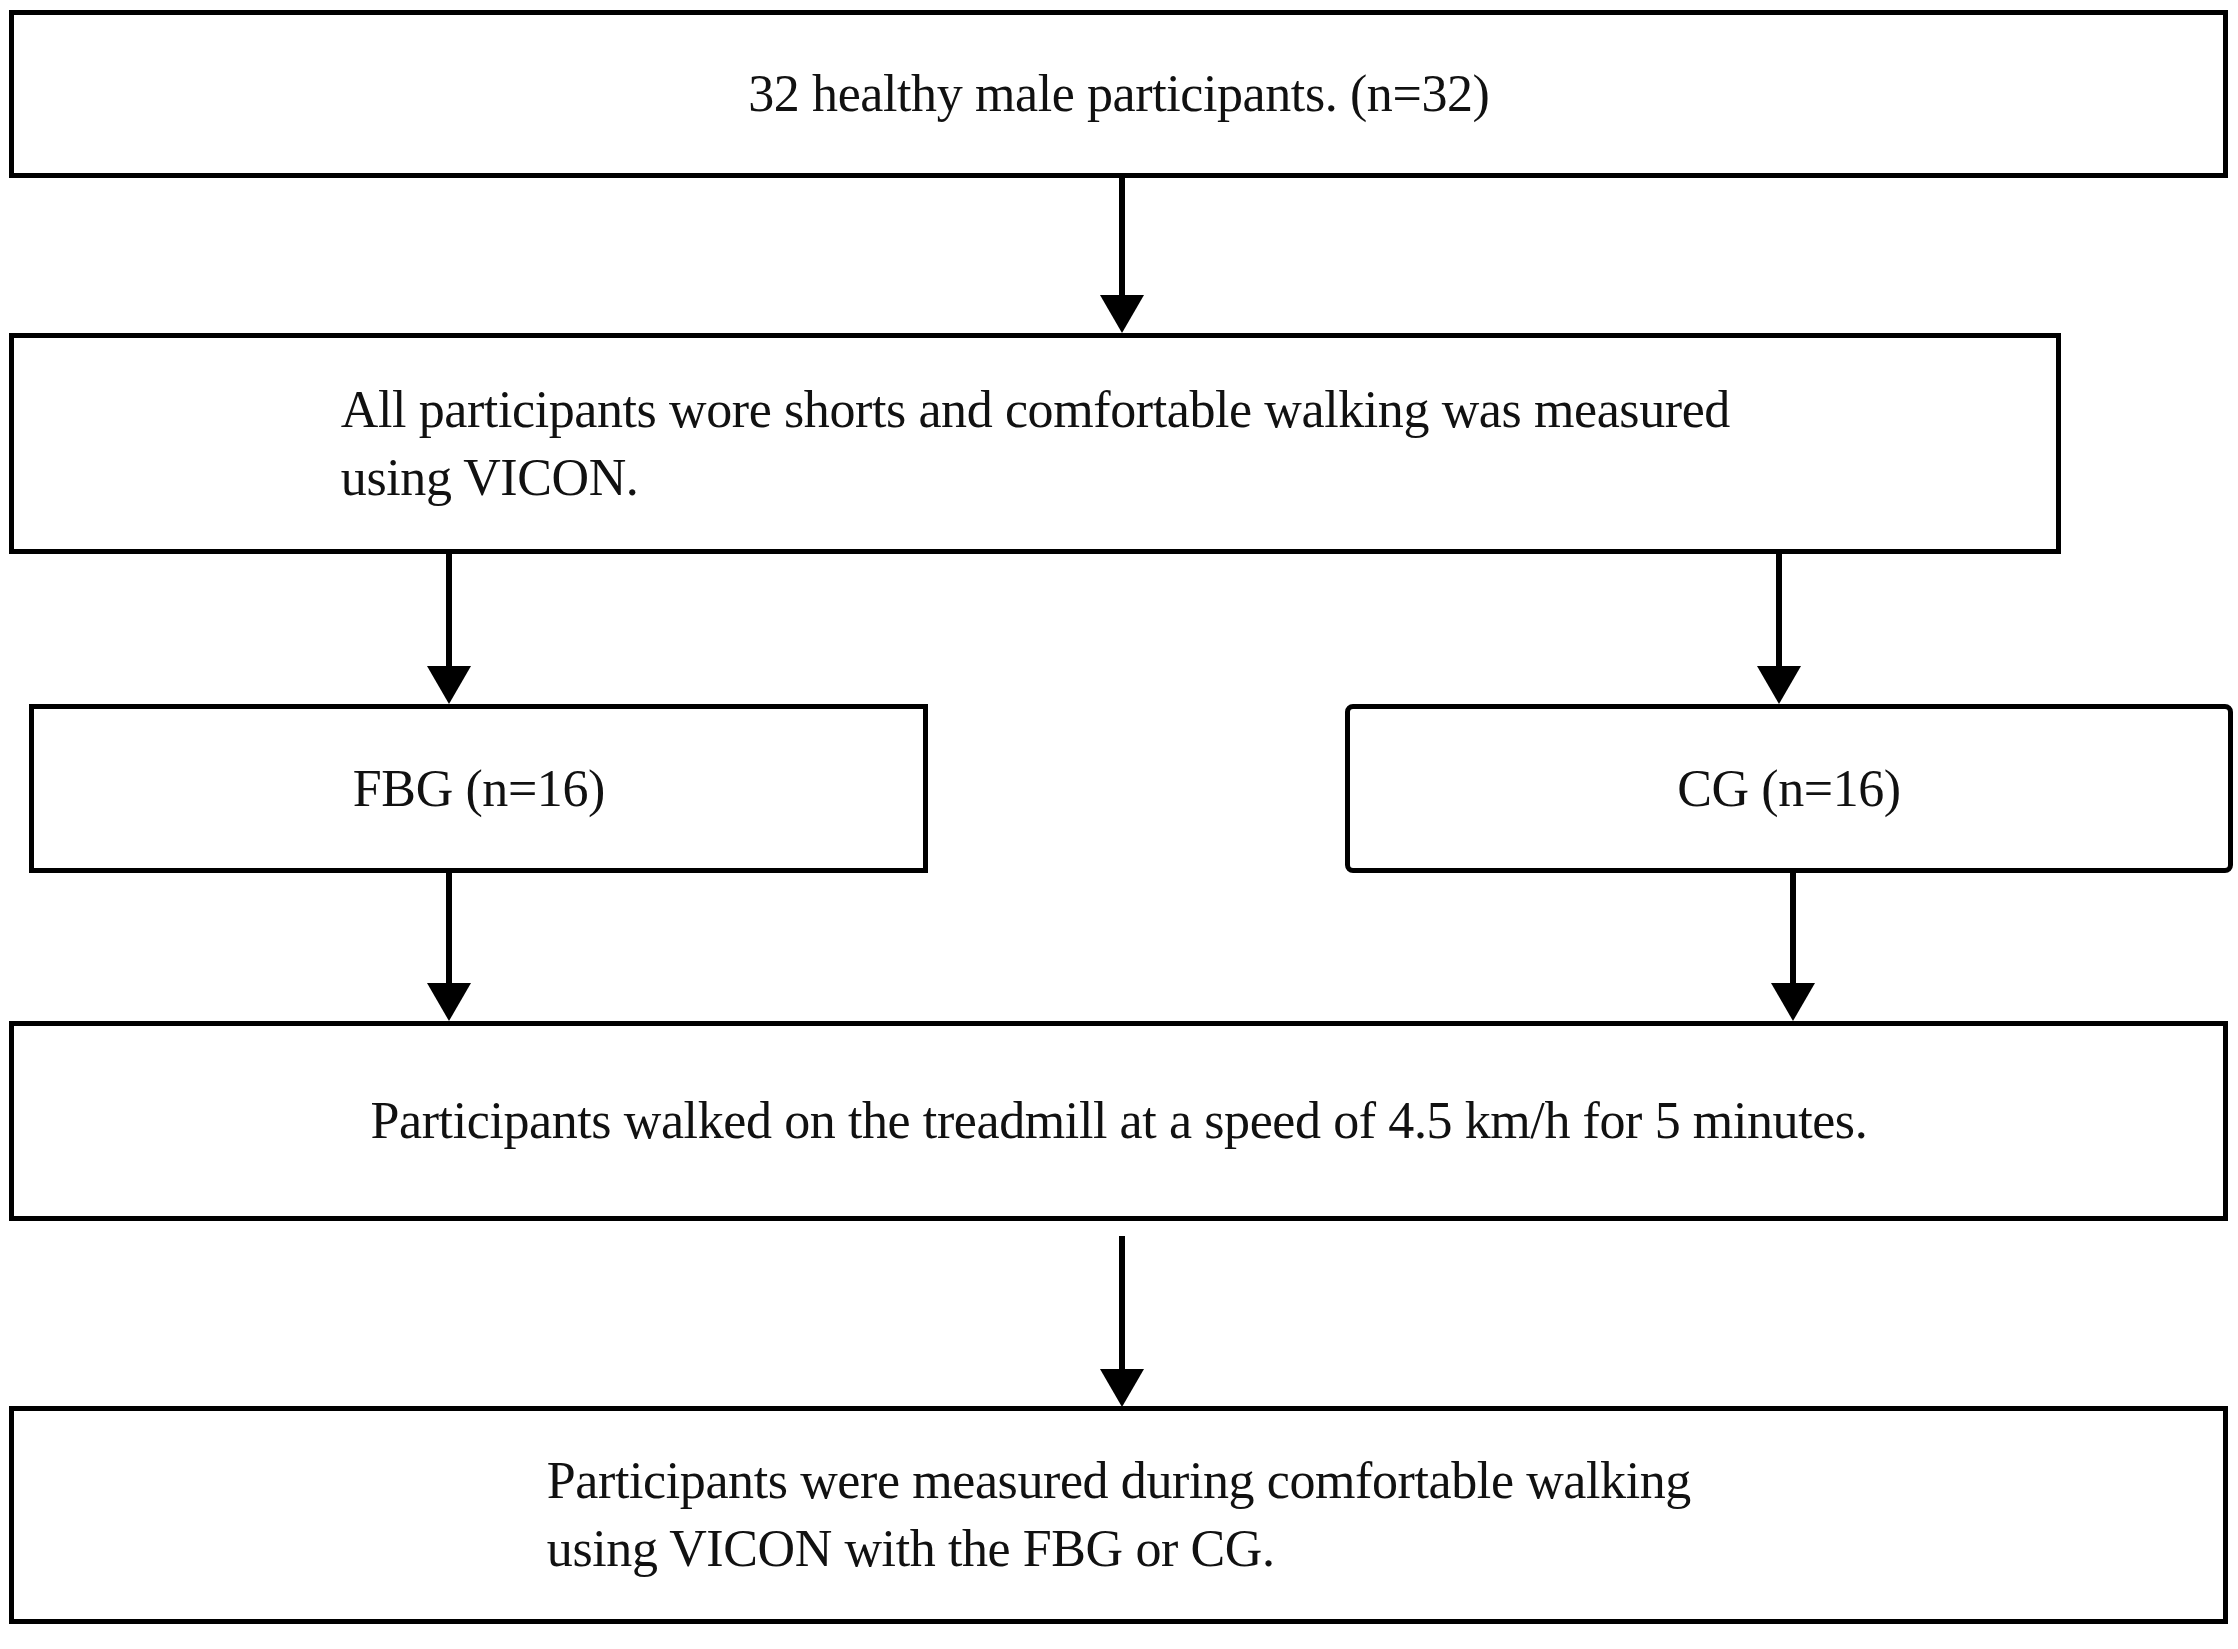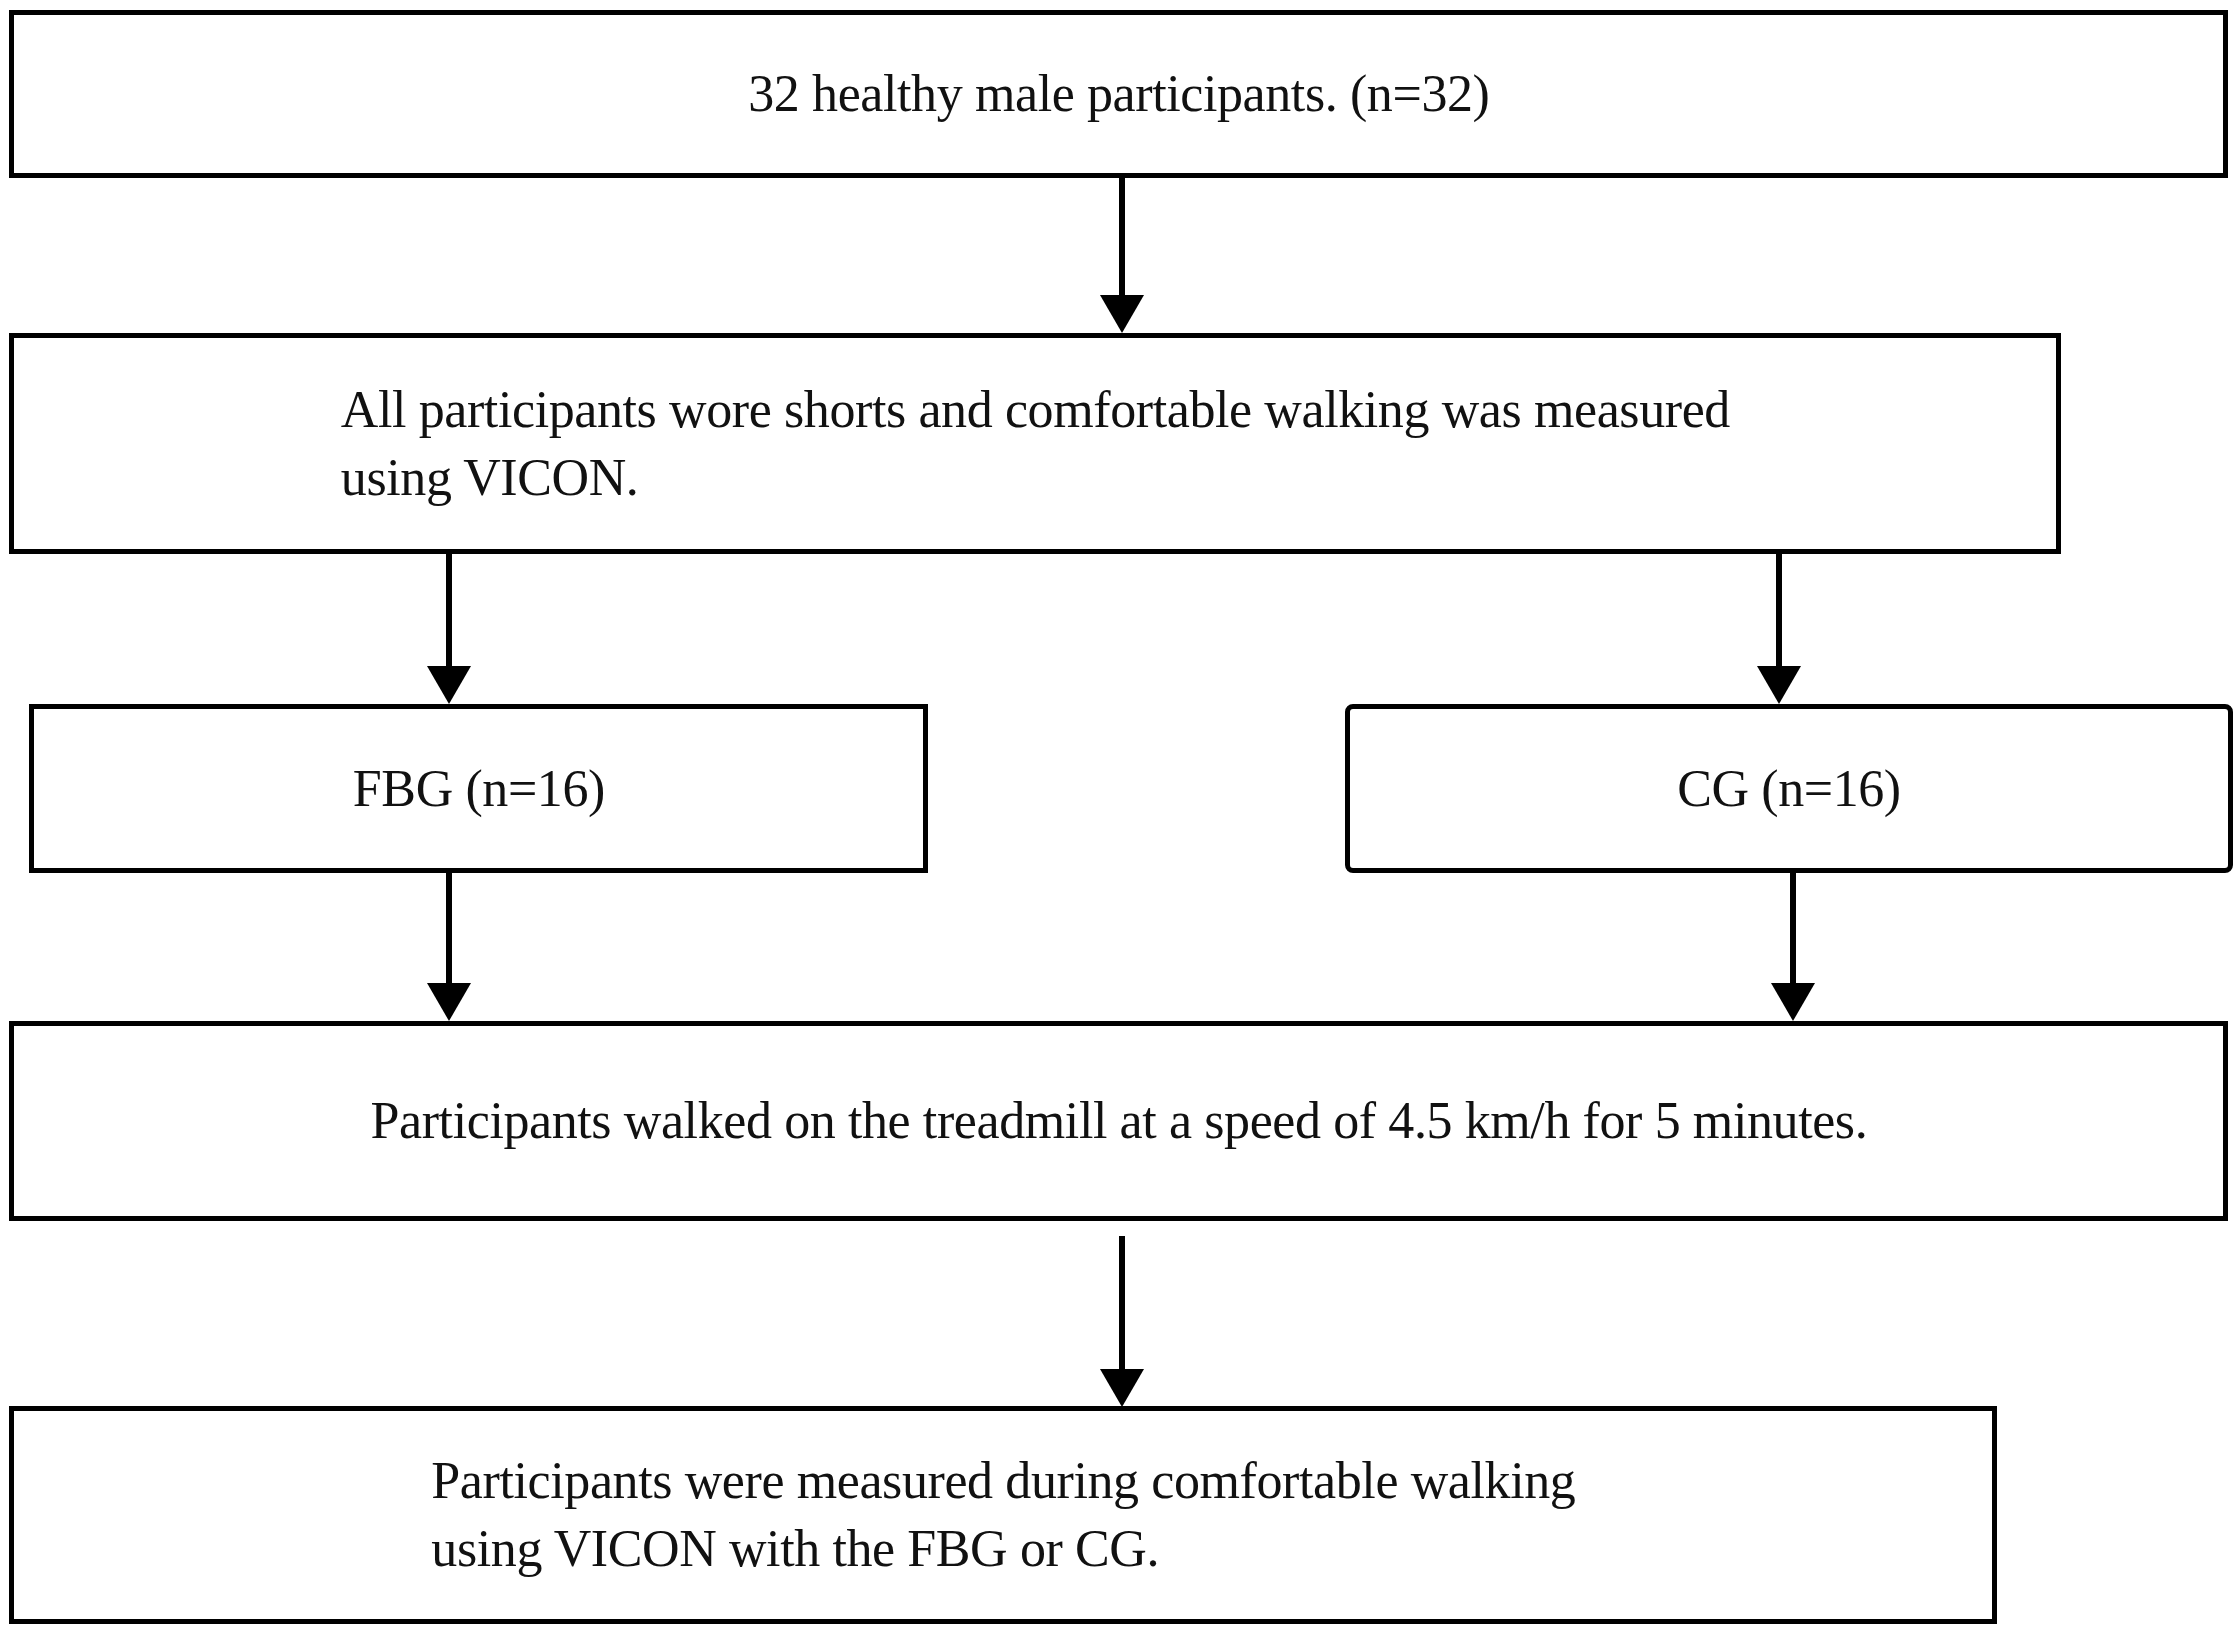--- a/index.html
+++ b/index.html
@@ -34,21 +34,21 @@
     padding: 0 26px;
     white-space: pre-line;
   }
 
   
   #node-enrollment { left: 9.4px;   top: 10.2px;   width: 2219px; height: 168px; }
   #node-attire     { left: 9.4px;   top: 333px;  width: 2052px; height: 221px; }
   #node-fbg        { left: 9.4px;   top: 704px;  width: 899px; height: 169px; margin-left: 20px; }
   #node-cg         { left: 1345px; top: 704px;  width: 888px; height: 169px; border-radius: 8px; }
   #node-treadmill  { left: 9.4px;   top: 1021px; width: 2219px; height: 200px; }
-  #node-measure    { left: 9.4px;   top: 1406px; width: 1988px; height: 218px; }
+  #node-measure    { left: 9.4px;   top: 1406px; width: 2219px; height: 218px; }
 
   
   .arrow {
     position: absolute;
   }
   .arrow .shaft {
     position: absolute;
     left: 50%;
     top: 0;
     width: 6.5px;

